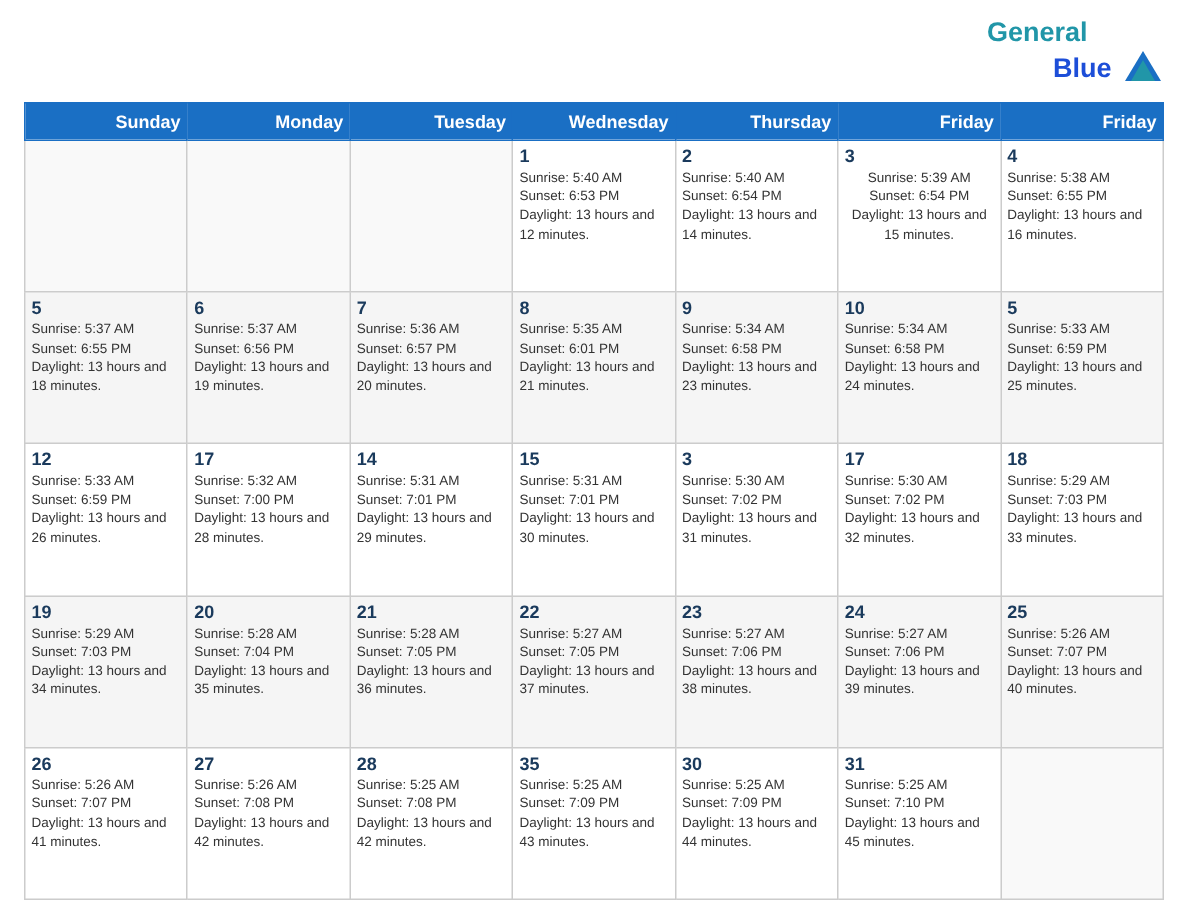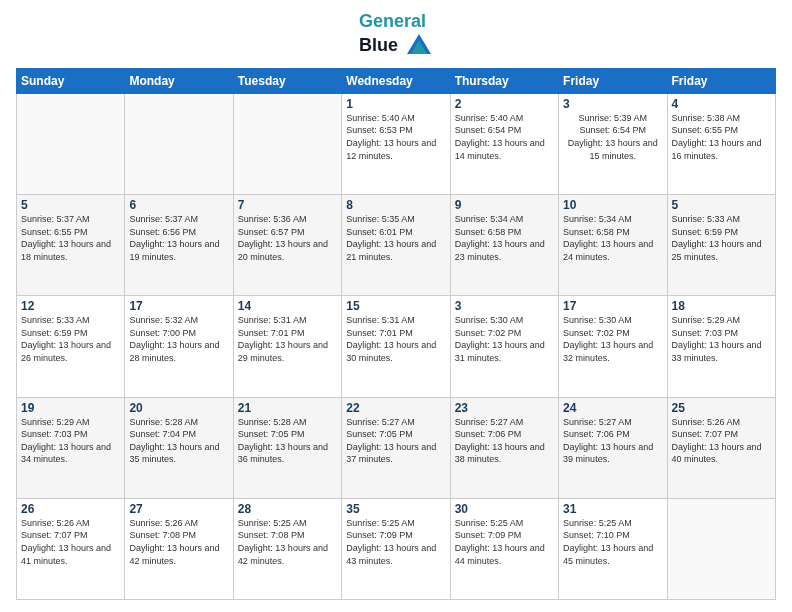--- a/index.html
+++ b/index.html
@@ -12,21 +12,21 @@
     }
     .page {
       width: 792px;
       height: 612px;
       padding: 12px 16px 12px 16px;
       display: flex;
       flex-direction: column;
     }
     .header {
       display: flex;
-      justify-content: center;
+      justify-content: flex-end;
       align-items: flex-start;
       margin-bottom: 8px;
     }
     .logo {
       display: flex;
       align-items: center;
     }
     .logo-text {
       font-size: 18px;
       font-weight: bold;
@@ -61,21 +61,21 @@
       width: 100%;
       table-layout: fixed;
     }
     .calendar thead tr th {
       background-color: #1a6fc4;
       color: #fff;
       font-size: 12px;
       font-weight: bold;
       padding: 5px 4px;
       border: 1px solid #1a6fc4;
-      text-align: left;
+      text-align: right;
     }
     .calendar tbody tr td {
       border: 1px solid #ccc;
       vertical-align: top;
       padding: 3px 4px;
       font-size: 9.5px;
       color: #333;
       height: 88px;
       background: #fff;
     }
@@ -102,21 +102,21 @@
 <body>
 
 <div class="page">
   <div class="header">
     <div class="logo">
       <div>
         <div class="logo-text">
           <span>General</span>
         </div>
         <div class="logo-text">
-          <span style="color:#0f172a;">Blue</span>
+          <span style="color:#1d4ed8;margin-left:44px;">Blue</span>
           <svg class="logo-icon" viewBox="0 0 28 28" style="display:inline-block;vertical-align:middle;">
             <polygon points="14,2 26,22 2,22" fill="#1a6fc4"></polygon>
             <polygon points="14,8 22,22 6,22" fill="#2196a8"></polygon>
           </svg>
         </div>
       </div>
     </div>
     <div class="title-block">
       <div class="main-title"></div>
       <div class="subtitle"></div>

